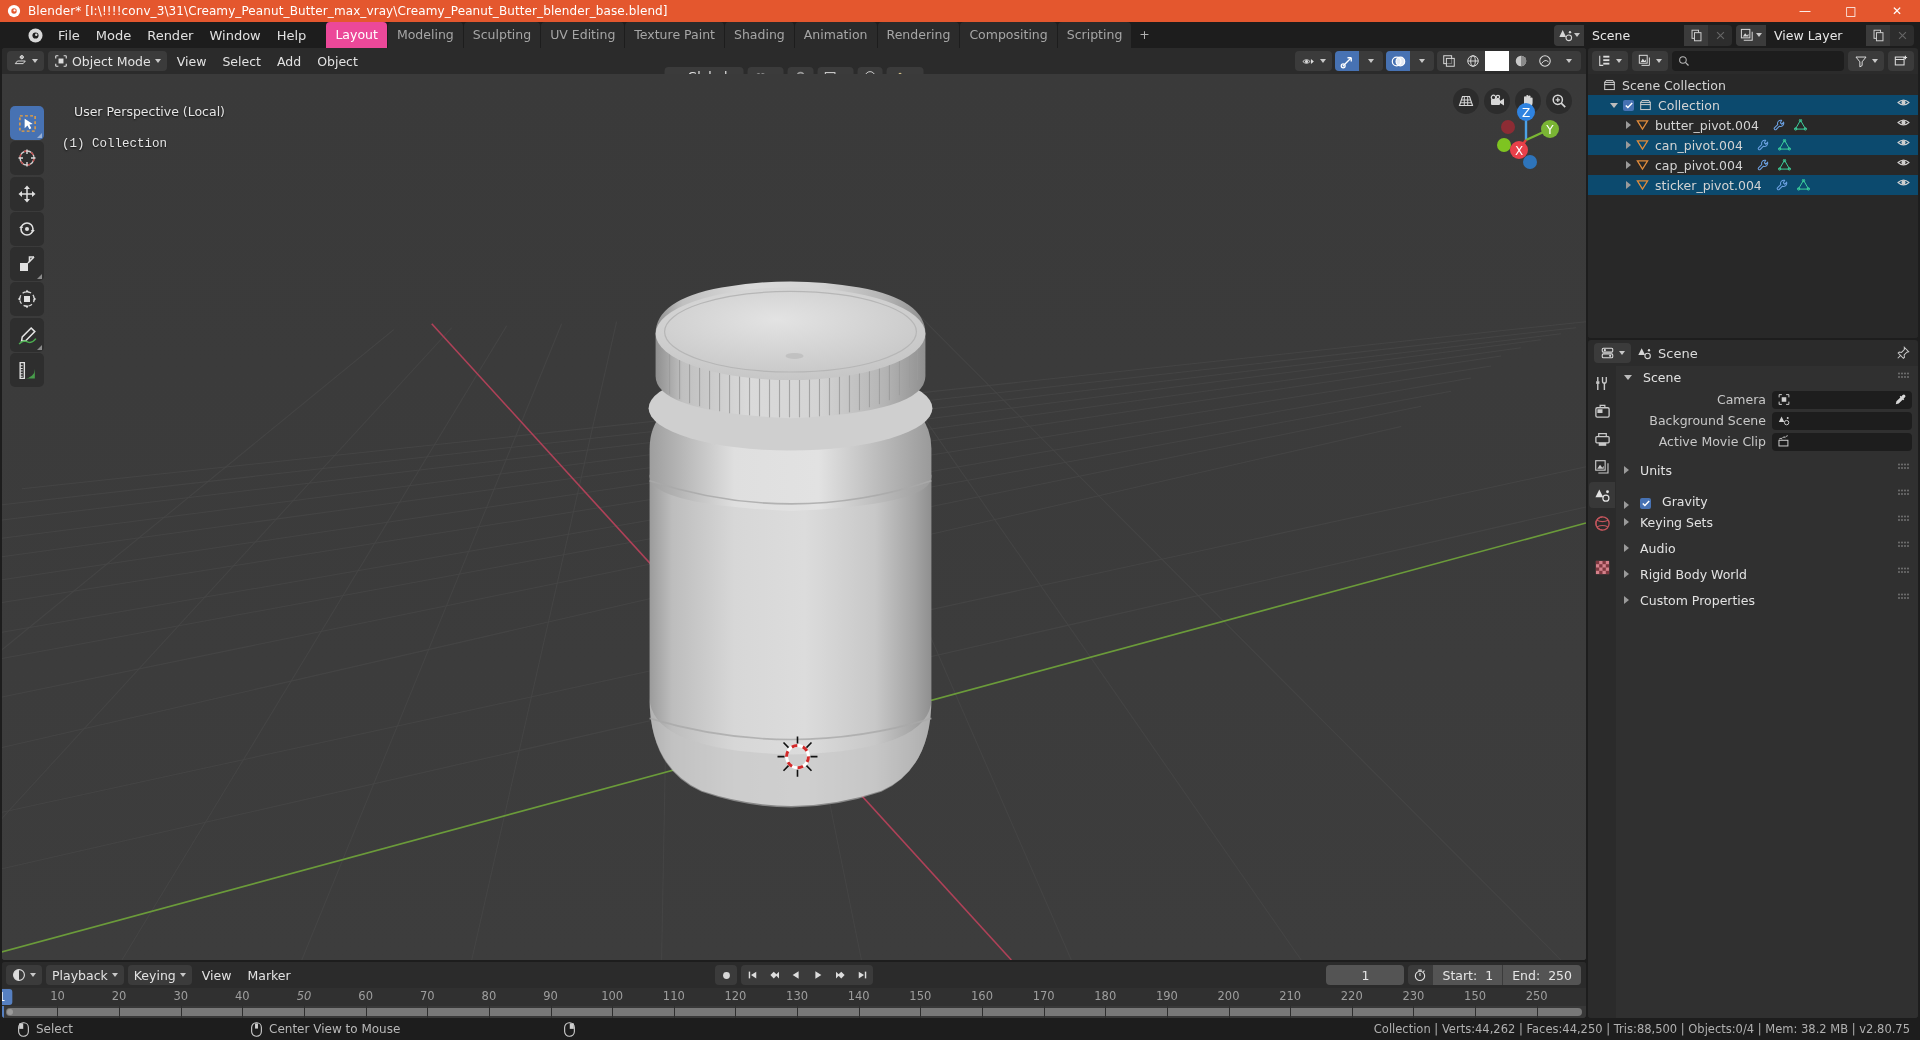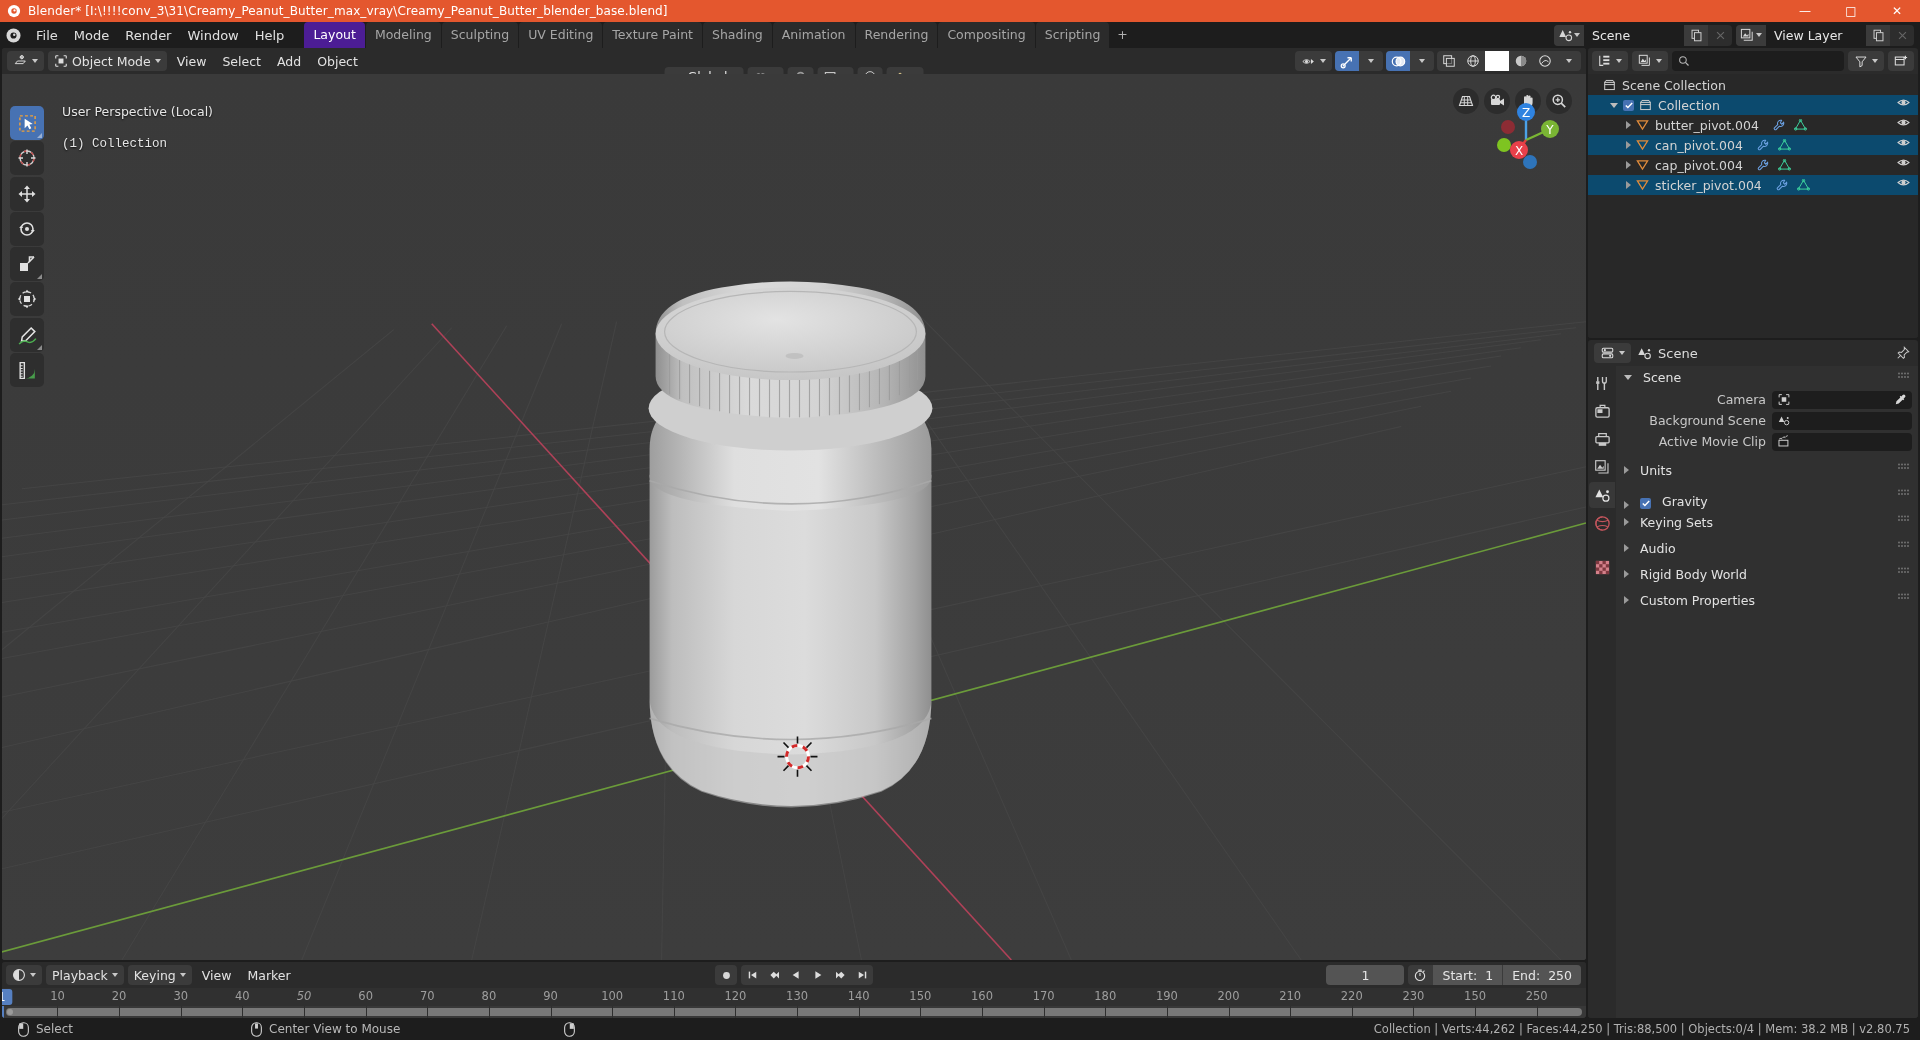--- a/index.html
+++ b/index.html
@@ -18,30 +18,30 @@
     padding:0 0 0 6px; flex:0 0 22px; position:relative;
   }
   .titlebar .tb-logo { width:16px; height:16px; margin-right:6px; flex:0 0 16px; display:flex;align-items:center;justify-content:center;}
   .titlebar .tb-text { font-size:12px; color:#fff; white-space:nowrap; letter-spacing:0.1px;}
   .win-btns { position:absolute; right:0; top:0; height:22px; display:flex; }
   .win-btn { width:46px; height:22px; display:flex; align-items:center; justify-content:center; color:#fff; font-size:12px;}
 
   
   .topbar {
     height:26px; background:#1d1d1d; display:flex; align-items:center;
-    flex:0 0 26px; padding-left:2px; position:relative;
+    flex:0 0 26px; padding-left:24px; position:relative;
   }
   .blender-icon { width:22px; height:22px; display:flex;align-items:center;justify-content:center; margin-right:4px;}
   .menu-item { padding:3px 8px; font-size:13px; color:#e0e0e0; border-radius:3px; cursor:default; }
   .ws-tabs { display:flex; align-items:flex-end; height:26px; margin-left:12px; }
   .ws-tab {
     padding:4px 9px 5px; font-size:12.5px; color:#a6a6a6; background:#2b2b2b;
     border-radius:4px 4px 0 0; margin-right:1px; line-height:16px; height:26px; display:flex; align-items:center;
   }
-  .ws-tab.active { background:#4c1d95; color:#ffffff; }
+  .ws-tab.active { background:#ec4899; color:#ffffff; }
   .ws-tab.plus { background:transparent; color:#b0b0b0; padding:4px 7px; }
   .topbar-right { position:absolute; right:6px; top:2px; display:flex; align-items:center; gap:4px; height:22px;}
   .id-block { display:flex; align-items:center; height:21px; background:#282828; border-radius:4px; overflow:hidden; }
   .id-icobtn { width:30px; height:21px; background:#3b3b3b; display:flex; align-items:center; justify-content:center; gap:1px;}
   .id-name { background:#1d1d1d; height:21px; min-width:100px; display:flex; align-items:center; padding:0 8px; font-size:12.5px; color:#e8e8e8;}
   .id-btn { width:24px; height:21px; background:#3b3b3b; display:flex;align-items:center;justify-content:center; }
   .id-btn.dim { background:#333; opacity:.45; }
   .chev { width:0;height:0;border-left:3.5px solid transparent;border-right:3.5px solid transparent;border-top:4px solid #c8c8c8; display:inline-block;}
 
   
@@ -55,21 +55,21 @@
   .tool-btn { height:20px; background:#3b3b3b; border-radius:4px; display:flex; align-items:center; padding:0 6px; gap:4px; font-size:12.5px; color:#e2e2e2;}
   .tool-btn.flat { background:transparent; }
   .vp-header-right { position:absolute; right:5px; top:3px; display:flex; align-items:center; gap:3px;}
   .seg { display:flex; background:#3b3b3b; border-radius:4px; overflow:hidden; height:20px; }
   .seg > div { width:24px; height:20px; display:flex; align-items:center; justify-content:center; }
   .seg > div.on { background:#4772b3; }
   .seg > div.lit { background:#ffffff; }
   .canvas3d { position:relative; flex:1 1 auto; overflow:hidden; background:#3b3b3b; }
 
   .vp-text { position:absolute; left:60px; color:#e6e6e6; font-size:12.5px; text-shadow:0 1px 2px rgba(0,0,0,.8); }
-  .vp-text.l1 { top:30px; } .vp-text.l2 { top:63px;font-family:Liberation Mono, monospace; }
+  .vp-text.l1 { top:30px;margin-left:12px; } .vp-text.l2 { top:63px;font-family:Liberation Mono, monospace; }
 
   .toolbar-left { position:absolute; left:8px; top:32px; width:34px; display:flex; flex-direction:column; gap:2px; z-index:5;}
   .tgrp { display:flex; flex-direction:column; gap:1px; }
   .tool-ico { width:34px; height:34px; background:#2e2e2e; border-radius:5px; display:flex; align-items:center; justify-content:center; position:relative;}
   .tool-ico.sel { background:#4772b3; }
   .tool-ico .corner { position:absolute; right:2px; bottom:2px; width:0;height:0;border-left:5px solid transparent;border-bottom:5px solid rgba(255,255,255,.45);}
 
   .nav-gizmo { position:absolute; right:18px; top:18px; width:84px; height:84px; }
   .nav-btns { position:absolute; right:14px; top:14px; display:flex; gap:5px; }
   .nav-btn { width:26px;height:26px;border-radius:50%;background:#2b2b2b; display:flex;align-items:center;justify-content:center; opacity:.92;}

